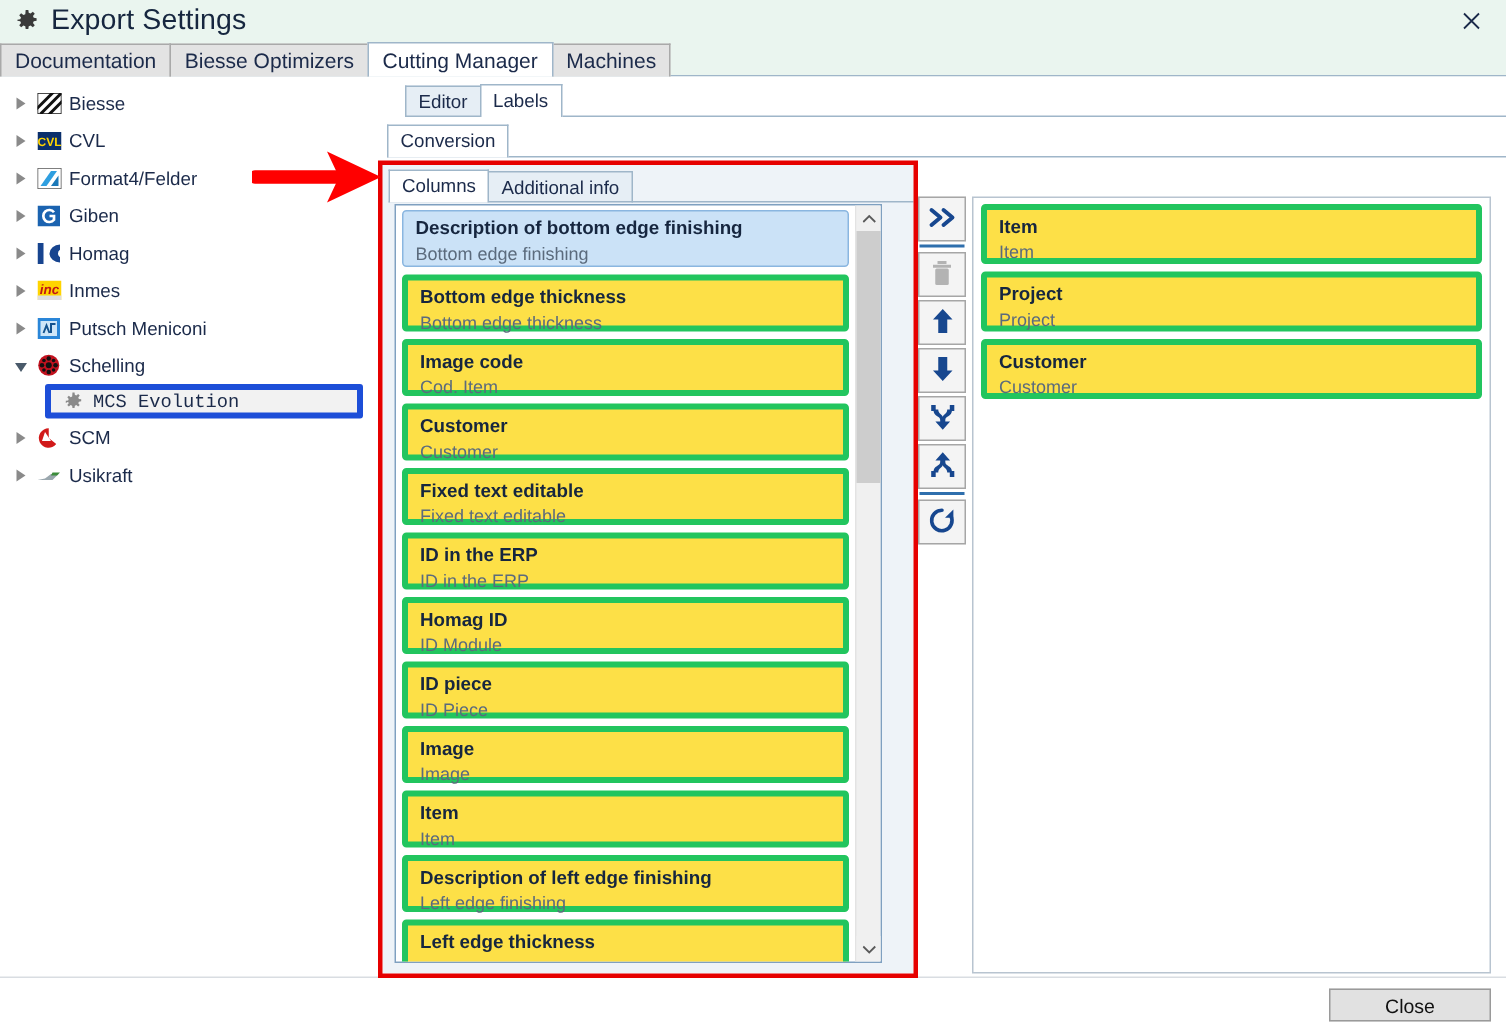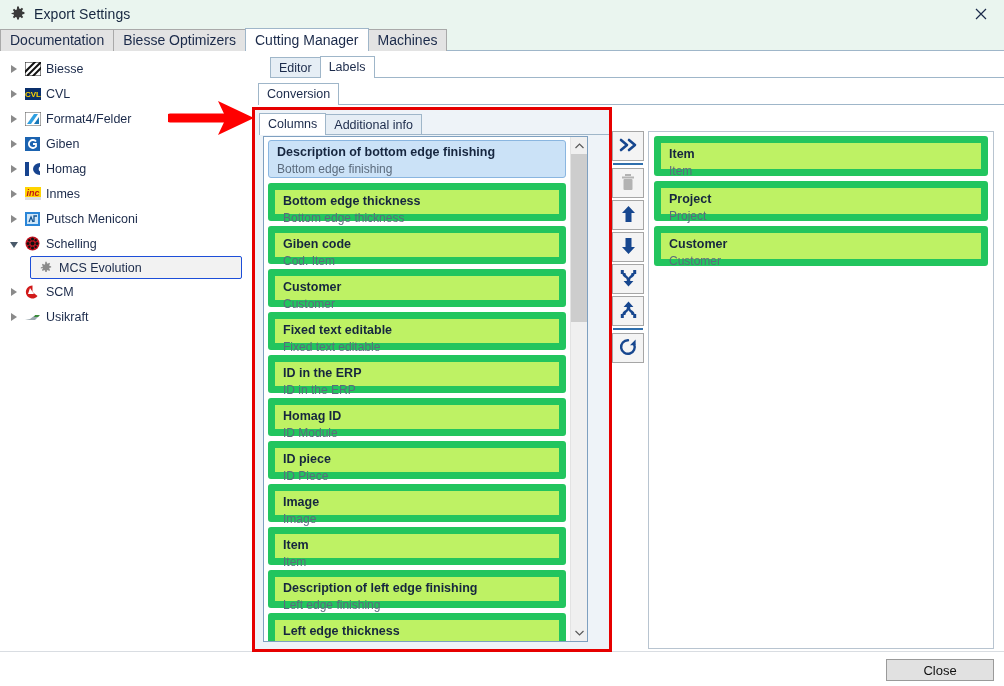--- a/index.html
+++ b/index.html
@@ -22,21 +22,21 @@
   .titlebar {
     position: absolute; left: 0; top: 0; width: 1004px; height: 28px;
     background: #eaf5ef;
     display: flex; align-items: center;
   }
   .title-gear {
     margin-left: 9px; width: 17px; height: 17px;
     display: flex; align-items: center; justify-content: center;
   }
   .title-text {
-    margin-left: 8px; font-size: 14px; color: #16263f; letter-spacing: .1px;
+    margin-left: 8px; font-size: 19px; color: #16263f; letter-spacing: .1px;
   }
   .title-close {
     position: absolute; right: 0; top: 0; width: 46px; height: 28px;
     display: flex; align-items: center; justify-content: center;
     cursor: pointer; color: #1b2a4a; font-size: 15px;
   }
 
   
   .tabstrip-main {
     position: absolute; left: 0; top: 28px; width: 1004px; height: 23px;
@@ -79,23 +79,24 @@
     display: flex; align-items: center;
     padding-left: 6px;
     cursor: pointer;
     font-size: 12.5px;
   }
   .tree-node.child { padding-left: 32px; }
   .tree-node.selected {
     margin-left: 30px; margin-right: 6px;
     padding-left: 6px;
     background: #f2f2f2;
-    border: 1px solid #1d4ed8;
+    border: 4px solid #1d4ed8;
     border-radius: 2px;
     height: 23px;
+    font-family: Liberation Mono, monospace;
   }
   .tw {
     width: 16px; height: 16px; flex: 0 0 16px;
     display: flex; align-items: center; justify-content: center;
     margin-right: 2px;
   }
   .tw i {
     display:block; width: 0; height: 0;
     border-top: 4.5px solid transparent;
     border-bottom: 4.5px solid transparent;
@@ -167,23 +168,23 @@
   }
   .listinner {
     position: absolute; left: 0; top: 0; right: 17px; bottom: 0;
     padding: 3px 4px 0 4px;
     overflow: hidden;
   }
   .litem {
     position: relative;
     height: 38px;
     margin-bottom: 5px;
-    border: 7px solid #22c55e;
+    border: 4px solid #22c55e;
     border-radius: 3px;
-    background: #bef264;
+    background: #fde047;
     padding: 4px 8px 0 8px;
   }
   .litem.sel {
     background: #cbe2f7;
     border: 1px solid #8ab6e0;
   }
   .lt1 { font-weight: bold; font-size: 12.5px; color: #16263f; line-height: 15px; }
   .lt2 { font-size: 12px; color: #5b6b7d; line-height: 15px; margin-top:2px; }
 
   
@@ -461,21 +462,21 @@
       <div class="listinner" id="avail-list">
           <div class="litem sel">
             <div class="lt1">Description of bottom edge finishing</div>
             <div class="lt2">Bottom edge finishing</div>
           </div>
           <div class="litem">
             <div class="lt1">Bottom edge thickness</div>
             <div class="lt2">Bottom edge thickness</div>
           </div>
           <div class="litem">
-            <div class="lt1">Giben code</div>
+            <div class="lt1">Image code</div>
             <div class="lt2">Cod. Item</div>
           </div>
           <div class="litem">
             <div class="lt1">Customer</div>
             <div class="lt2">Customer</div>
           </div>
           <div class="litem">
             <div class="lt1">Fixed text editable</div>
             <div class="lt2">Fixed text editable</div>
           </div>

